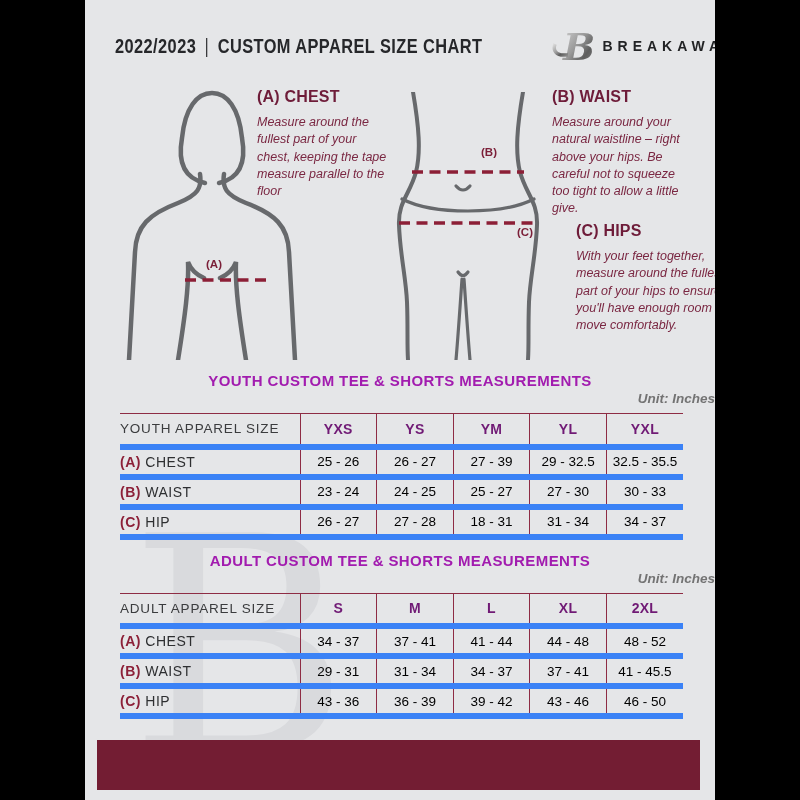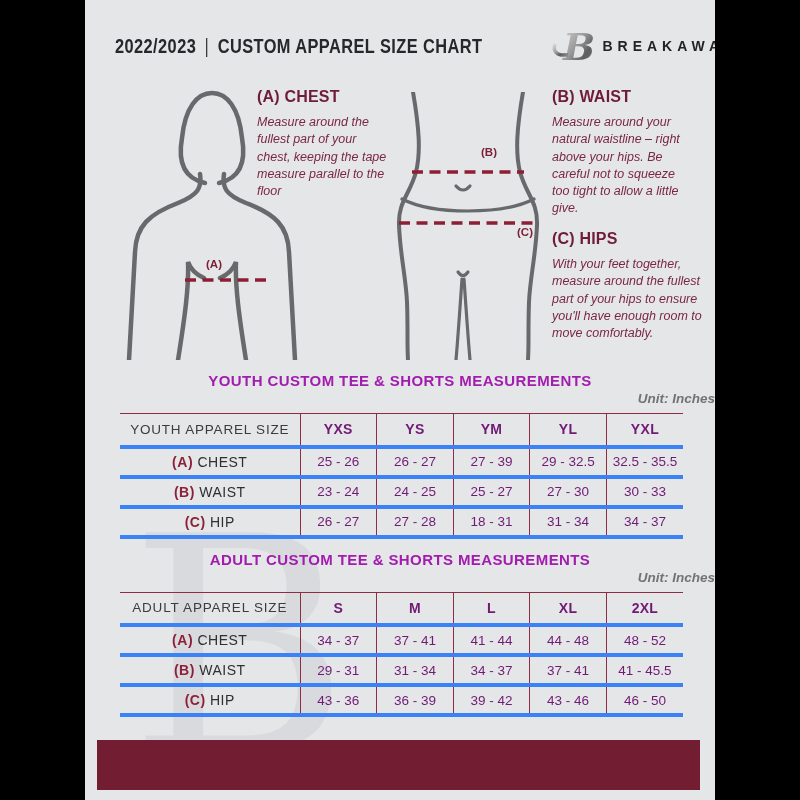--- a/index.html
+++ b/index.html
@@ -25,41 +25,41 @@
   .fig-upper { left:30px; top:0; }
   .fig-lower { left:303px; top:8px; }
   .measure-label { position:absolute; font-size:11.5px; font-weight:bold; color:#7b1f38; }
   .lbl-a { left:121px; top:174px; }
   .lbl-b { left:396px; top:62px; }
   .lbl-c { left:432px; top:142px; }
 
   .guide-block { position:absolute; width:136px; }
   .gb-chest { left:172px; top:4px; width:134px; }
   .gb-waist { left:467px; top:4px; width:140px; }
-  .gb-hips  { left:467px; top:138px; width:152px;margin-top:8px; }
+  .gb-hips  { left:491px; top:138px; width:152px; }
   .guide-heading { font-size:16px; font-weight:800; color:#6e1c39; letter-spacing:0.2px; margin-bottom:8px; }
   .guide-body { font-size:12.5px; font-style:italic; font-weight:500; color:#7a2742; line-height:1.38; }
 
   
   .section-title { text-align:center; font-size:15px; font-weight:bold; color:#a21caf; letter-spacing:0.4px; margin-top:12px; }
   .section-title.adult { }
   .unit { text-align:right; font-size:13.5px; font-style:italic; font-weight:600; color:#737373; margin-top:2px;margin-left:36px; }
 
   
   table.size-table { border-collapse:collapse; margin:7px 0 0 35px; width:563px; table-layout:fixed; background:transparent; }
   table.size-table col.c-label { width:180px; }
   table.size-table col.c-size { width:76.6px; }
-  table.size-table th, table.size-table td { border-top:1px solid #8e2c44; border-bottom:4px solid #3b82f6; border-left:1px solid #8e2c44; height:30px; padding:0;text-align:center; }
+  table.size-table th, table.size-table td { border-top:1px solid #8e2c44; border-bottom:6px solid #3b82f6; border-left:1px solid #8e2c44; height:30px; padding:0; }
   table.size-table th { height:33px; }
   table.size-table th:first-child, table.size-table td:first-child { border-left:none; }
   th.label-col { text-align:left; padding-left:20px; font-size:13.5px; font-weight:400; letter-spacing:0.8px; color:#3b3c3e; }
   th.size-col { text-align:center; font-size:14px; font-weight:bold; color:#701a75; letter-spacing:0.3px; }
   td.row-label { text-align:left; padding-left:20px; font-size:14px; color:#2e2f31; letter-spacing:0.5px; }
   td.row-label .marker { font-weight:bold; color:#8c2038; }
-  td.val-cell { text-align:center; font-size:13.5px; color:#701a75; }
+  td.val-cell { text-align:center; font-size:13.5px; color:#000000; }
 
   
   .footer-bar { position:absolute; left:12px; top:740px; width:603px; height:50px; background:#731d33; z-index:2; }
 </style>
 </head>
 <body>
 
 <div class="page">
 
   <div class="watermark">B</div>

